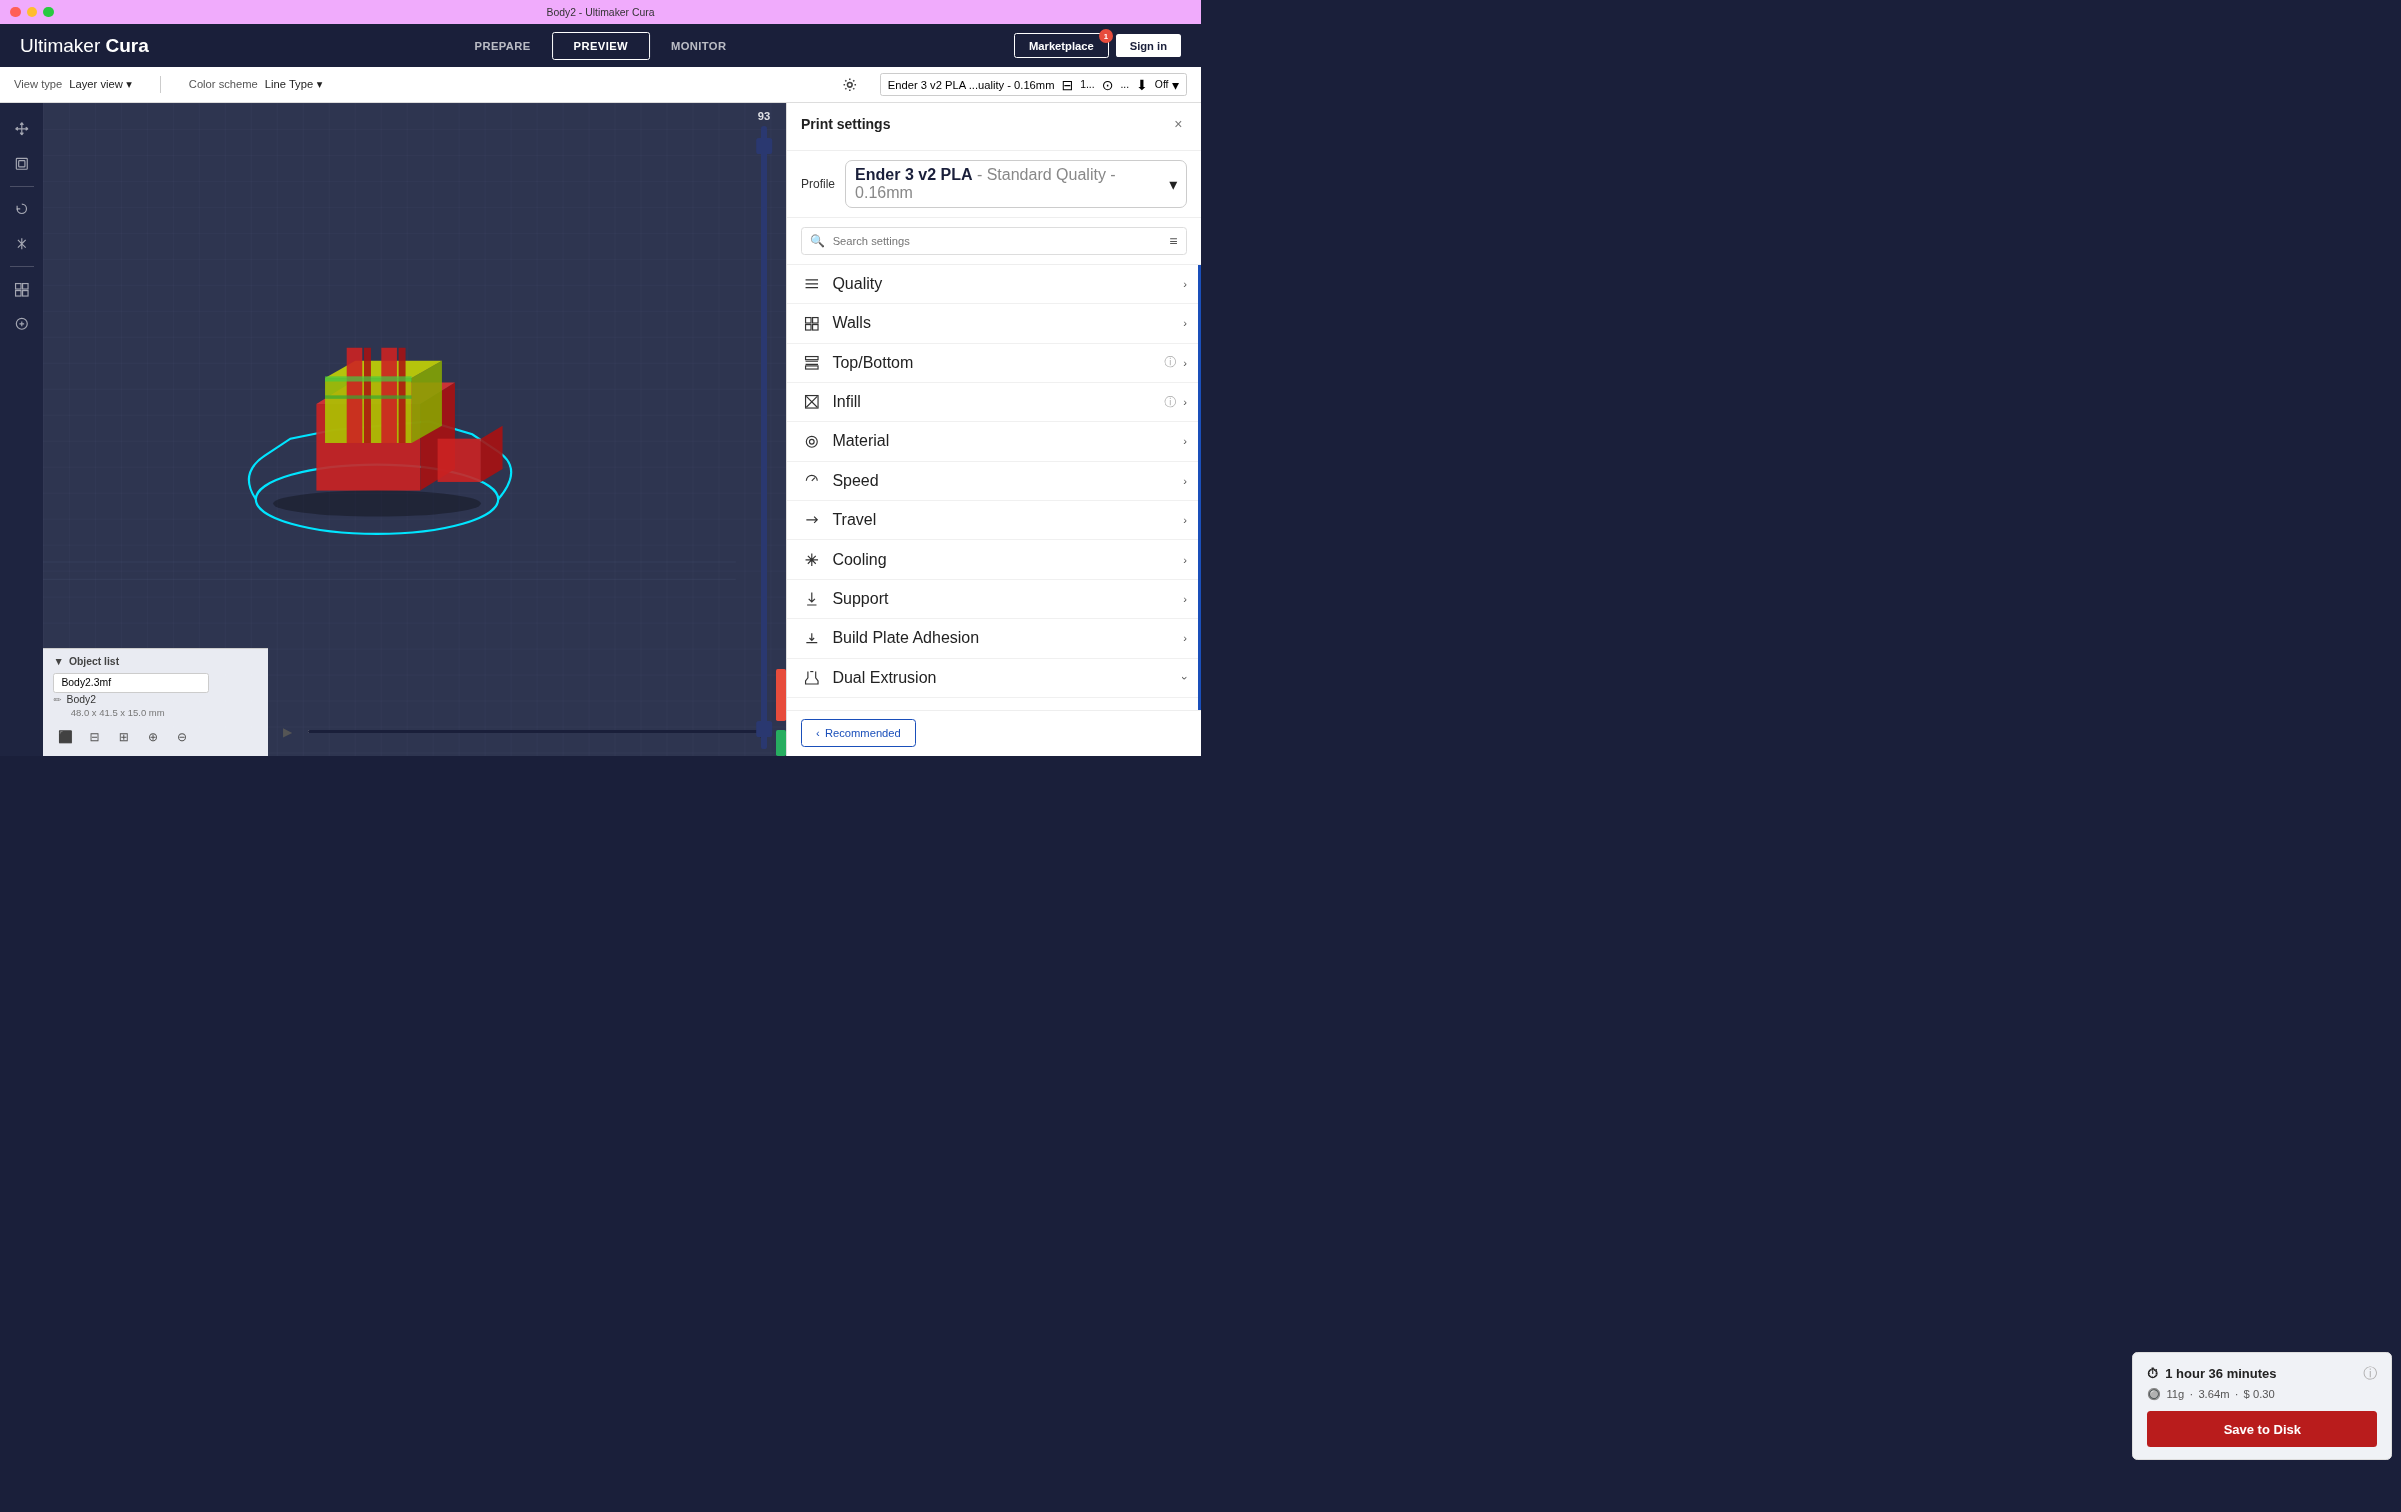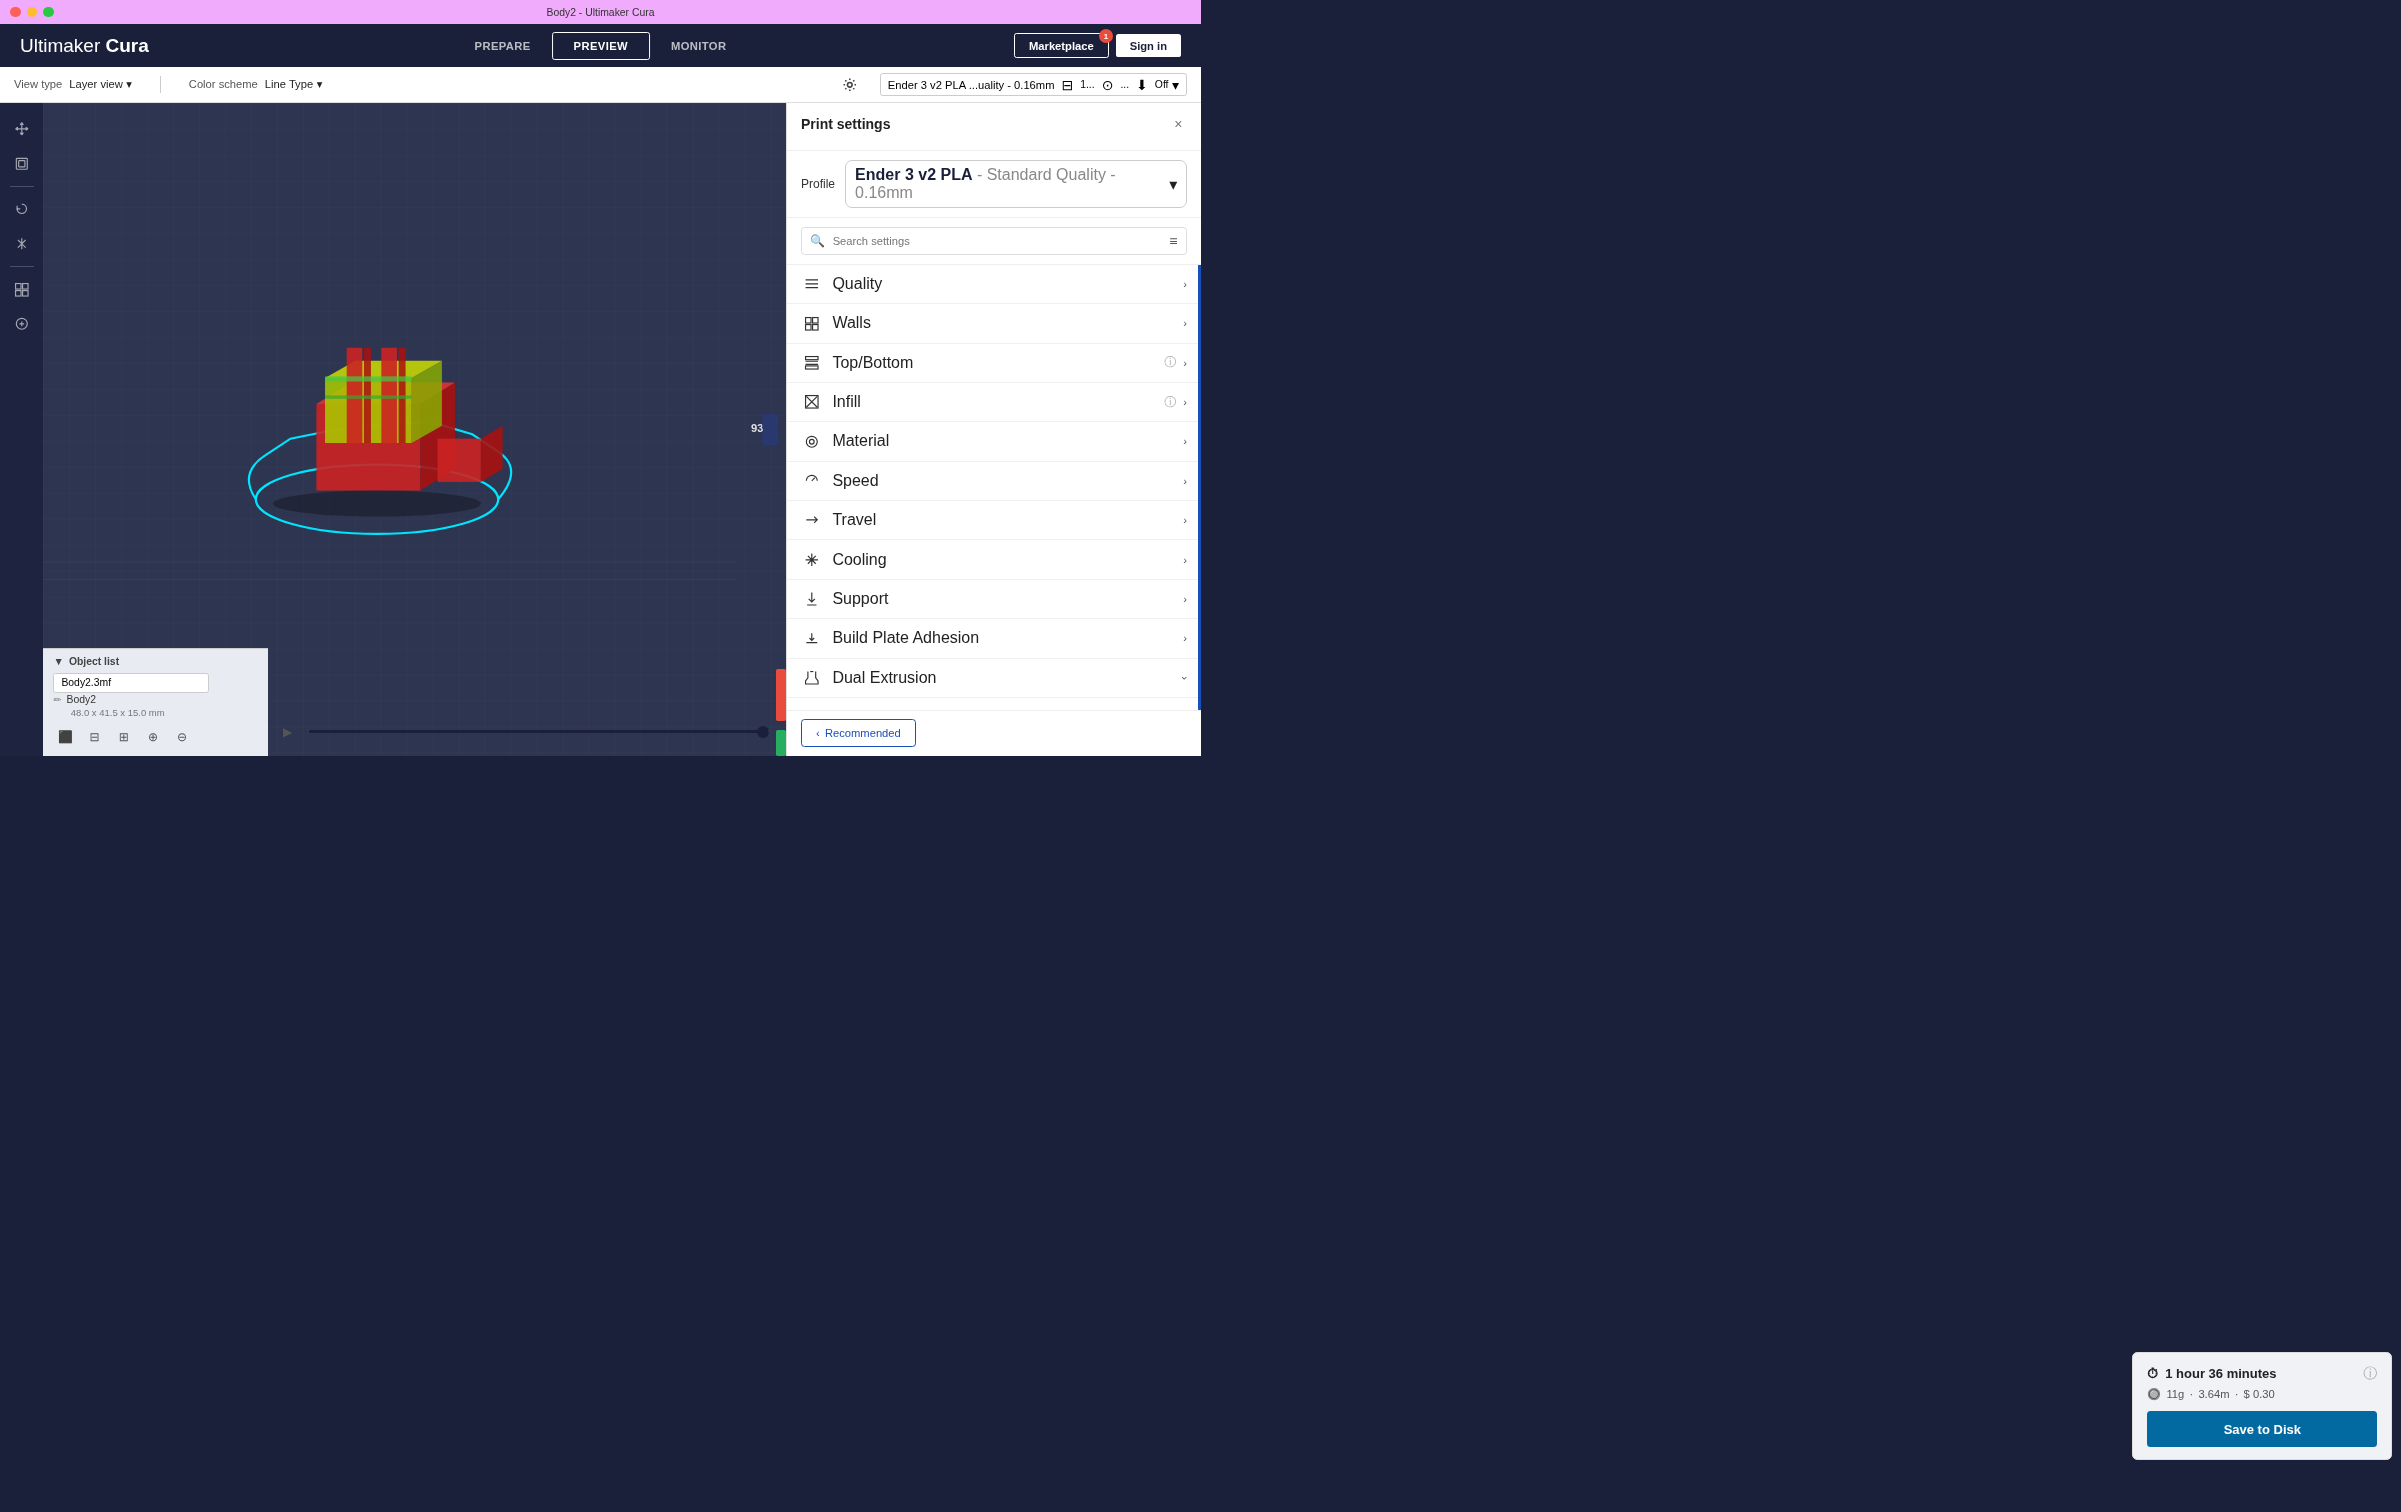--- a/index.html
+++ b/index.html
@@ -533,21 +533,21 @@
     .info-detail {
       font-size: 11.2px;
       color: #555;
       display: flex;
       align-items: center;
       gap: 5.2px;
       margin-bottom: 10.4px;
     }
     .save-disk-btn {
       width: 100%;
-      background: #0369a1;
+      background: #b91c1c;
       color: white;
       border: none;
       padding: 10.4px;
       font-size: 13px;
       font-weight: 600;
       border-radius: 3.5px;
       cursor: pointer;
     }
 
     
@@ -561,21 +561,21 @@
     }
 
     
     .layer-slider-container {
       position: absolute;
       right: 424px;
       top: 0;
       bottom: 0;
       width: 26px;
       display: flex;
-      flex-direction: row;
+      flex-direction: column;
       align-items: center;
       padding: 7px 0;
     }
     .layer-num {
       font-size: 11.2px;
       font-weight: 600;
       color: rgba(255,255,255,0.85);
       margin-bottom: 3.5px;
     }
     .layer-track {

